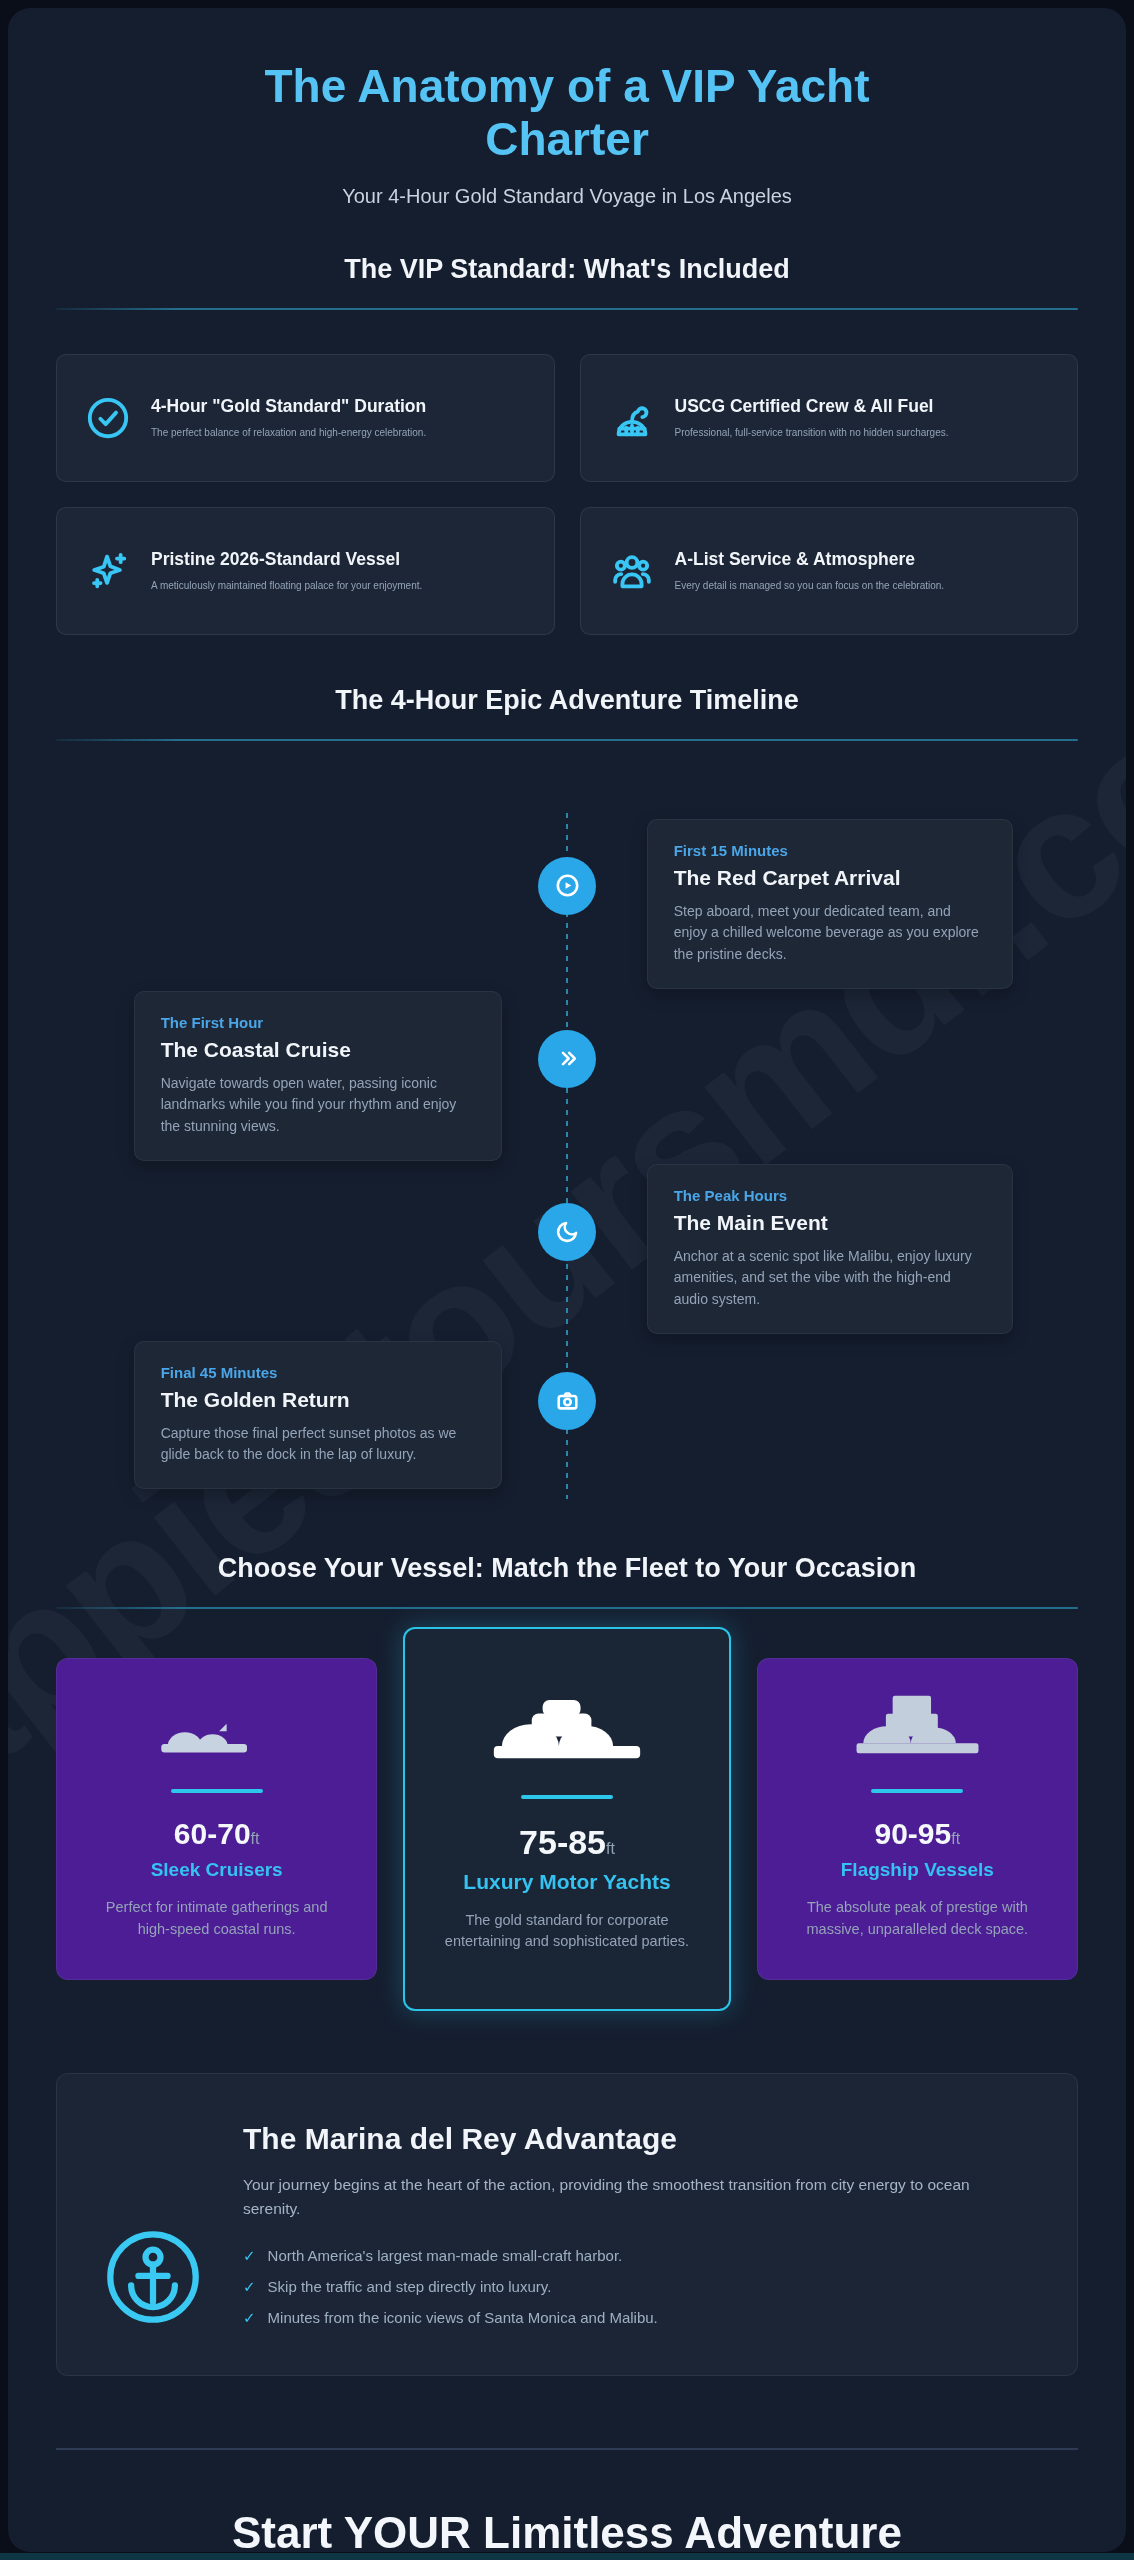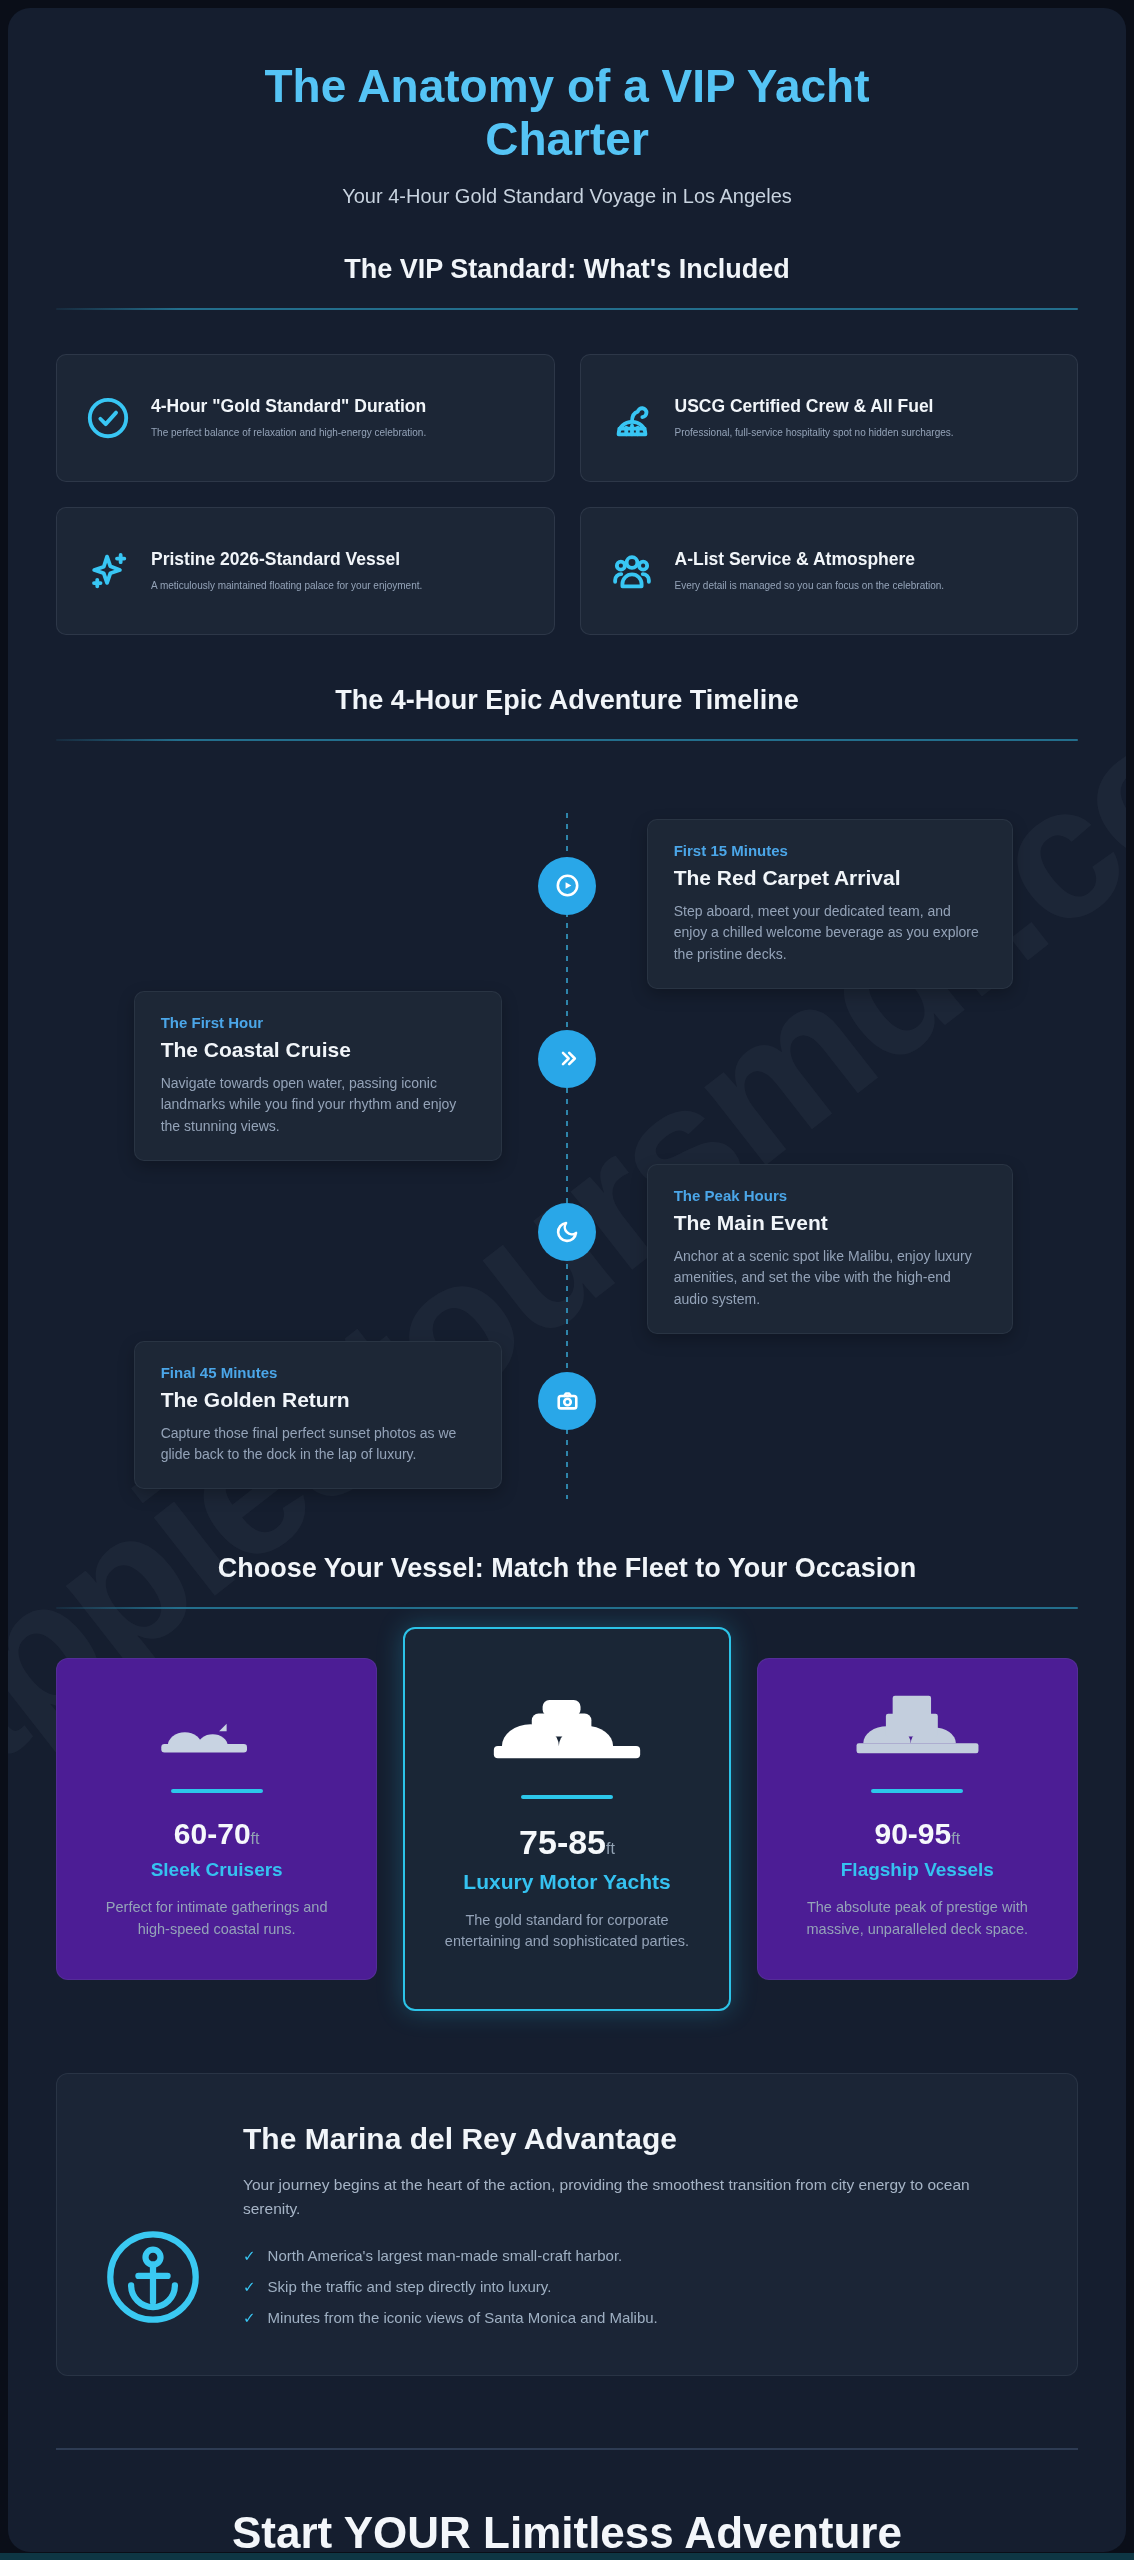--- a/index.html
+++ b/index.html
@@ -176,21 +176,21 @@
         </div>
 
         <div class="vip-card">
           <svg class="vip-icon" viewBox="0 0 24 24">
             <path class="stroke" d="M5 20.5 a7 6.5 0 0 1 14 0 Z"></path>
             <path class="stroke" d="M9 20.5 v-3.5 M12 20.5 v-4.5 M15 20.5 v-3.5 M5.4 17.5 h13.2"></path>
             <path class="stroke" d="M12 14 c0-3.2 1.1-4.8 3-5.3 a2.3 2.3 0 1 1 2.4 2.8"></path>
           </svg>
           <div>
             <h3>USCG Certified Crew &amp; All Fuel</h3>
-            <p>Professional, full-service hospitality spot no hidden surcharges.</p>
+            <p>Professional, full-service transition with no hidden surcharges.</p>
           </div>
         </div>
 
         <div class="vip-card">
           <svg class="vip-icon" viewBox="0 0 24 24">
             <path class="stroke" d="M11.5 4.5 l1.7 5 L18.2 11.5 l-5 1.7 L11.5 18.2 l-1.7-5 L4.8 11.5 l5-1.7 Z"></path>
             <path class="stroke" d="M18.6 3.6 v3.8 M16.7 5.5 h3.8"></path>
             <path class="stroke" d="M6.4 16.6 v3.4 M4.7 18.3 h3.4"></path>
           </svg>
           <div>

